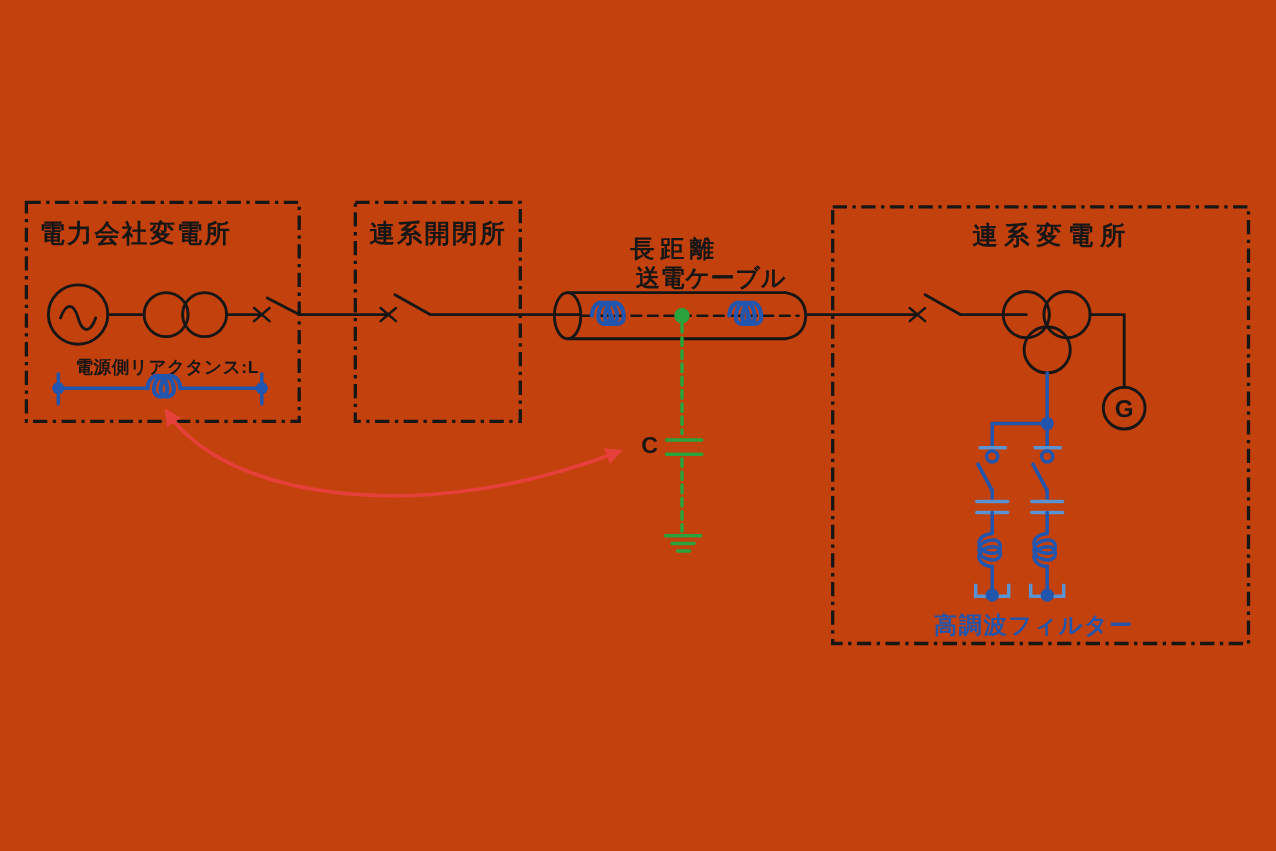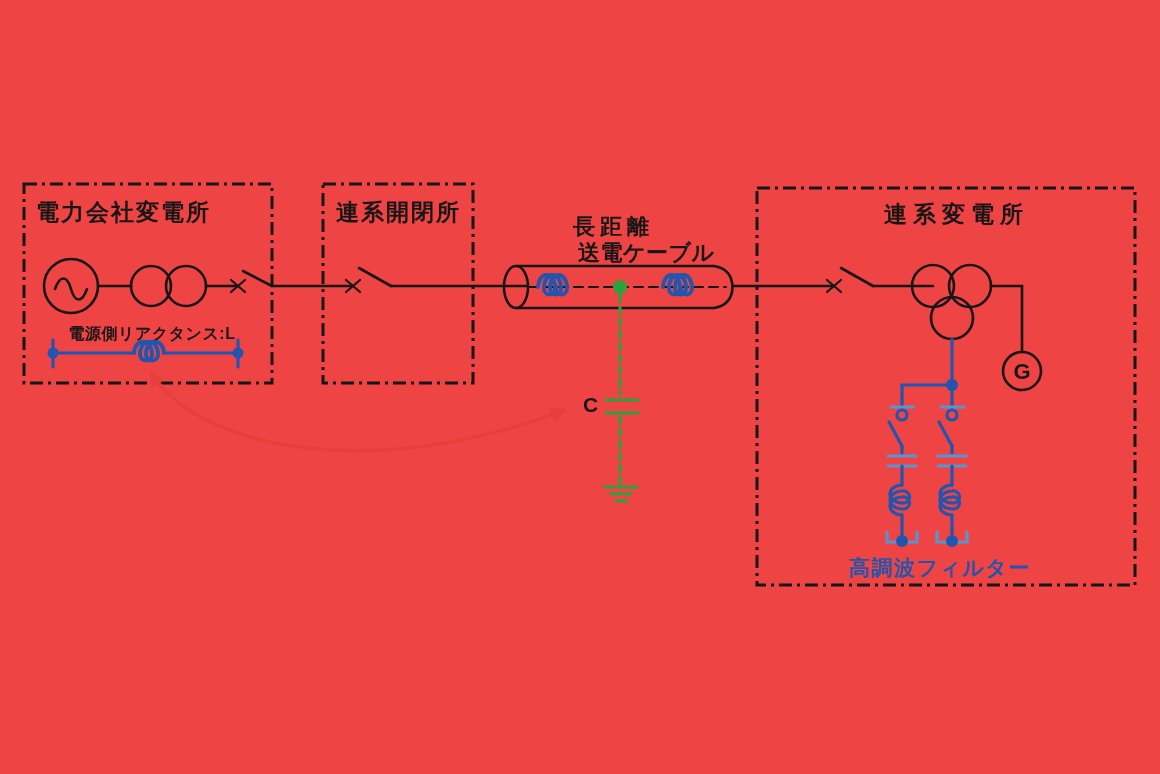--- a/index.html
+++ b/index.html
@@ -1,16 +1,16 @@
 <!DOCTYPE html>
 <html style="--line_black: #161616; --blue: #2155ae; --blue_light: #5b93d2; --green: #2ba23c; --red: #e6403a;"><head>
 <meta charset="utf-8">
 <style>
   html,body{margin:0;padding:0;background:#ffffff;}
-  .stage{position:relative;width:1160px;height:774px;background:#ef4444;overflow:hidden;}
+  .stage{position:relative;width:1160px;height:774px;background:#c2410c;overflow:hidden;}
   svg{display:block;}
   
   .k  {stroke:var(--line_black);fill:none;stroke-width:2.6;stroke-linecap:round;}
   .kthin{stroke-width:2.2;}
   .box{stroke:var(--line_black);fill:none;stroke-width:3;stroke-dasharray:13 5 3 5;stroke-linecap:butt;}
   .b  {stroke:var(--blue);fill:none;stroke-width:3.2;stroke-linecap:round;}
   .bco{stroke:var(--blue);fill:none;stroke-width:3.8;stroke-linecap:round;}
   .bl {stroke:var(--blue_light);fill:none;stroke-width:3.2;stroke-linecap:round;}
   .bfill{fill:var(--blue);stroke:none;}
   .g  {stroke:var(--green);fill:none;stroke-width:3.2;stroke-linecap:round;}

